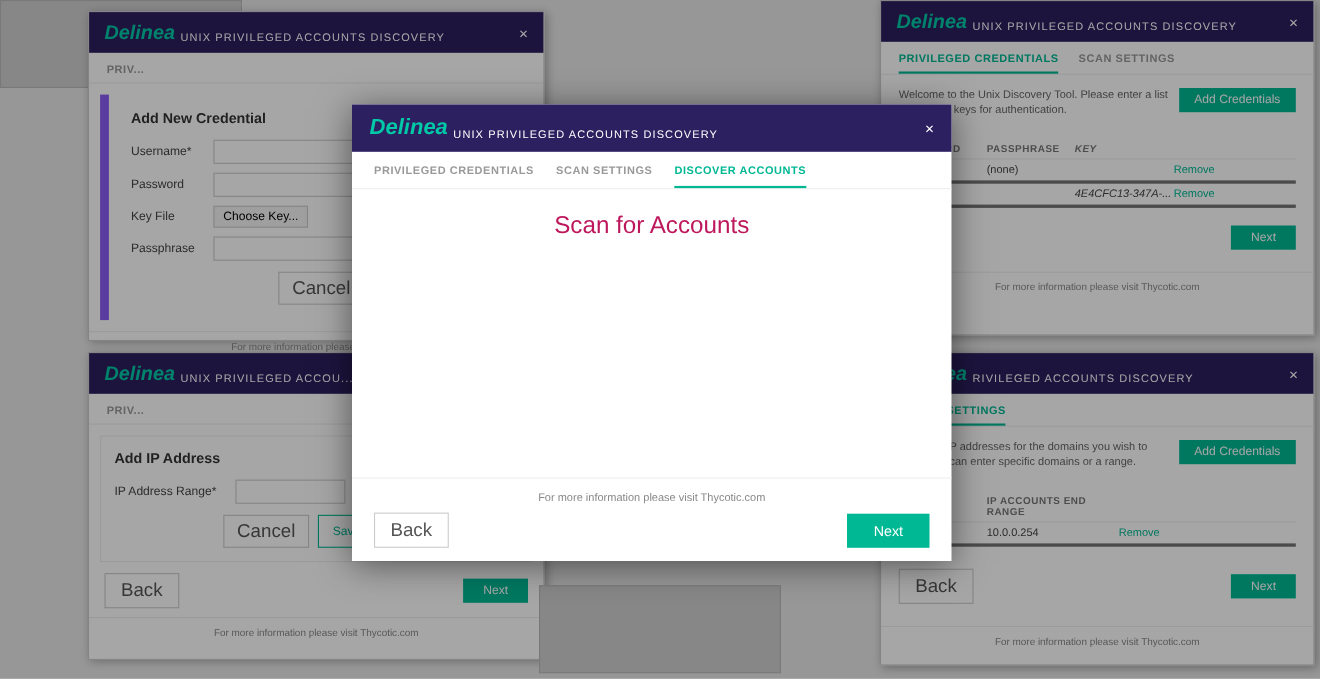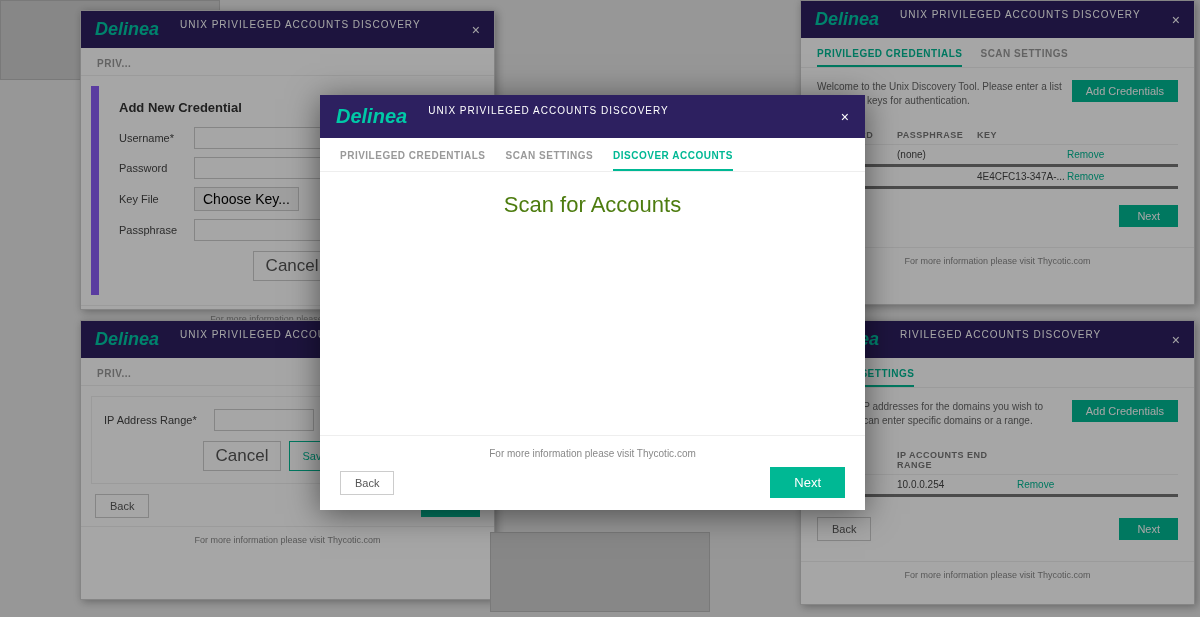--- a/index.html
+++ b/index.html
@@ -23,22 +23,22 @@
     .window-header {
       background: #2d2060;
       padding: 8px 14px;
       display: flex;
       align-items: center;
       justify-content: space-between;
     }
 
     .window-header-logo {
       display: flex;
-      align-items: flex-start;
-      gap: 21px;
+      align-items: flex-end;
+      gap: 5px;
     }
 
     .logo-text {
       color: #00c9a7;
       font-size: 18px;
       font-weight: bold;
       font-style: italic;
     }
 
     .header-title {
@@ -153,21 +153,21 @@
       border: 1px solid #ccc;
       padding: 3px 6px;
       font-size: 11px;
       width: 160px;
       height: 22px;
     }
 
     .key-file-btn {
       border: 1px solid #ccc;
       padding: 3px 8px;
-      font-size: 14px;
+      font-size: 11px;
       background: #f5f5f5;
       cursor: pointer;
     }
 
     .btn-cancel {
       border: 1px solid #ccc;
       background: #fff;
       padding: 4px 12px;
       font-size: 17px;
       cursor: pointer;
@@ -199,21 +199,21 @@
       padding: 5px 18px;
       font-size: 11px;
       cursor: pointer;
     }
 
     .btn-back {
       border: 1px solid #ccc;
       background: #fff;
       color: #555;
       padding: 5px 14px;
-      font-size: 11px;
+      font-size: 17px;
       cursor: pointer;
     }
 
     .btn-add-cred {
       border: none;
       background: #00b894;
       color: #fff;
       padding: 5px 14px;
       font-size: 11px;
       cursor: pointer;
@@ -303,21 +303,21 @@
       color: #00b894;
       border-bottom: 2px solid #00b894;
     }
 
     .modal-body {
       padding: 20px 30px;
     }
 
     .modal-title {
       font-size: 22px;
-      color: #4d7c0f;
+      color: #be185d;
       text-align: center;
       margin-bottom: 20px;
       font-weight: normal;
     }
 
     .scan-prompt-box {
       border: 1px solid #e8a030;
       padding: 12px 20px;
       text-align: center;
       color: #cc8800;
@@ -365,21 +365,21 @@
       margin-bottom: 12px;
     }
 
     .btn-row {
       display: flex;
       gap: 8px;
       justify-content: flex-end;
       margin-top: 10px;
     }
     .col-passphrase { width: 80px; }
-    .col-key { width: 90px; }
+    .col-key { width: 90px; font-style: italic; }
     .col-action { width: 50px; }
     .col-user { width: 80px; }
 
     .overlay {
       position: absolute;
       top: 0; left: 0; right: 0; bottom: 0;
       background: rgba(0,0,0,0.35);
       z-index: 50;
     }
 
@@ -481,20 +481,21 @@
       <span class="logo-text">Delinea</span>
       <span class="header-title">UNIX PRIVILEGED ACCOU...</span>
     </div>
     <button class="close-btn">×</button>
   </div>
   <div class="tabs-bar">
     <span class="tab-label">PRIV...</span>
   </div>
 
   <div style="margin: 10px; border: 1px solid #eee; padding: 12px;">
+    <div class="dialog-title">Add IP Address</div>
     <div class="form-row">
       <span class="form-label" style="width:110px;">IP Address Range*</span>
       <input class="form-input" style="width: 100px;" type="text">
       <span style="margin: 0 6px; font-size:11px;">To</span>
     </div>
     <div class="btn-row">
       <button class="btn-cancel">Cancel</button>
       <button class="btn-save-add">Save &amp; Add Another</button>
       <button class="btn-save">Save</button>
     </div>

